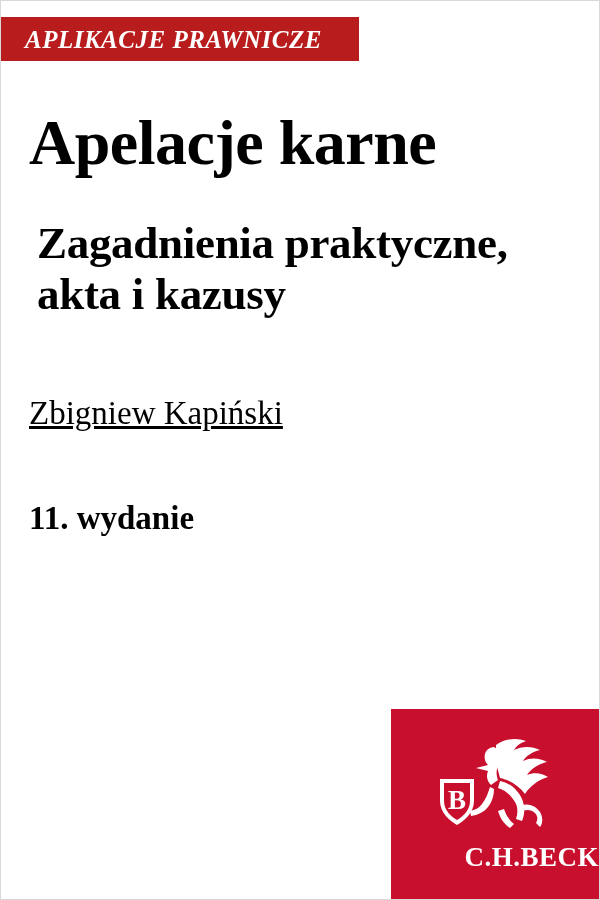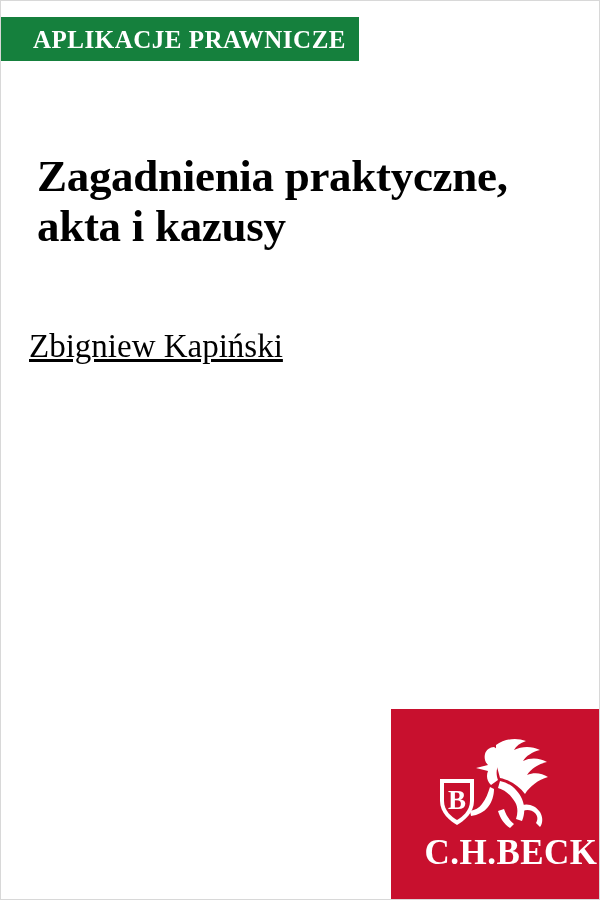--- a/index.html
+++ b/index.html
@@ -24,25 +24,26 @@
     box-sizing: border-box;
   }
 
   
   .series-banner {
     position: absolute;
     top: 16px;
     left: 0;
     width: 358px;
     height: 44px;
-    background: #15803d;
+    background: #b91c1c;
     display: flex;
     align-items: center;
     box-sizing: border-box;
-    padding-left: 32px;
+    padding-left: 24px;
+    font-style: italic;
   }
   .series-banner .series-text {
     color: #ffffff;
     font-family: "Liberation Serif", serif;
     font-weight: bold;
     font-size: 25px;
     letter-spacing: 0.5px;
     line-height: 1;
     white-space: nowrap;
   }
@@ -101,41 +102,43 @@
     top: 26px;
     transform: translateX(-50%);
     width: 130px;
     height: 96px;
   }
   .publisher-name {
     position: absolute;
     left: 0;
     right: 0;
     bottom: 26px;
-    text-align: center;
+    text-align: right;
     color: #ffffff;
     font-family: "Liberation Serif", serif;
     font-weight: bold;
-    font-size: 35px;
+    font-size: 27px;
     letter-spacing: 0.5px;
     padding-left: 32px;
   }
 </style>
 </head>
 <body>
 
 <div class="cover">
 
   <div class="series-banner">
     <span class="series-text">APLIKACJE PRAWNICZE</span>
   </div>
 
   <div class="title-block">
+    <h1 class="main-title">Apelacje karne</h1>
     <h2 class="subtitle">Zagadnienia praktyczne, akta i kazusy</h2>
     <p class="author">Zbigniew Kapiński</p>
+    <p class="edition">11. wydanie</p>
   </div>
 
   <div class="publisher-block">
     <svg class="publisher-mark" viewBox="0 0 130 96" aria-hidden="true">
       <g fill="#ffffff">
 
         <path d="M66 10 C74 4, 86 2, 96 6 C90 8, 86 11, 84 15 C92 11, 102 11, 110 15 C102 17, 96 21, 93 26 C101 22, 110 23, 117 27 C108 29, 101 34, 97 40 C104 37, 112 38, 118 42 C108 45, 100 51, 95 59 C89 51, 80 45, 70 43 L66 28 Z"></path>
 
         <path d="M64 12 C60 12, 56 15, 55 19 C54 23, 55 27, 58 30 L46 33 L58 36 C56 41, 57 46, 61 50 L68 45 C66 40, 66 34, 69 29 C72 24, 71 16, 64 12 Z"></path>
 

